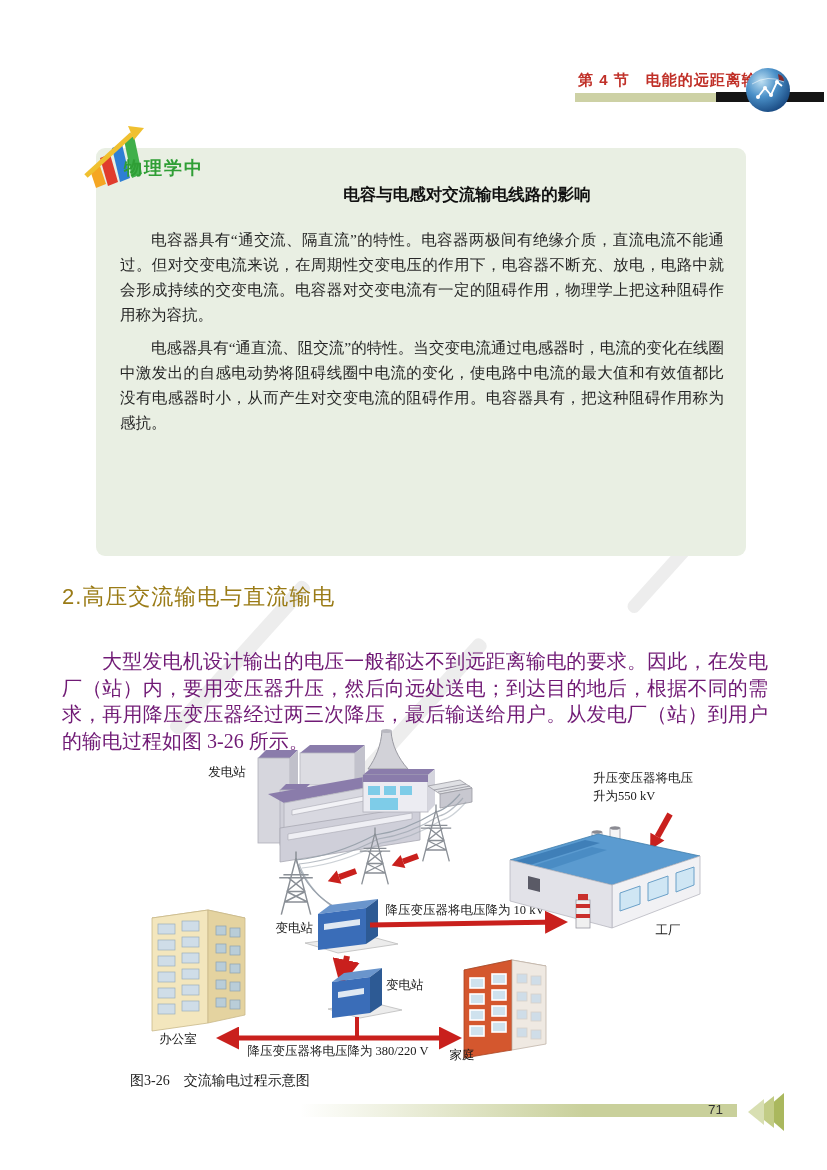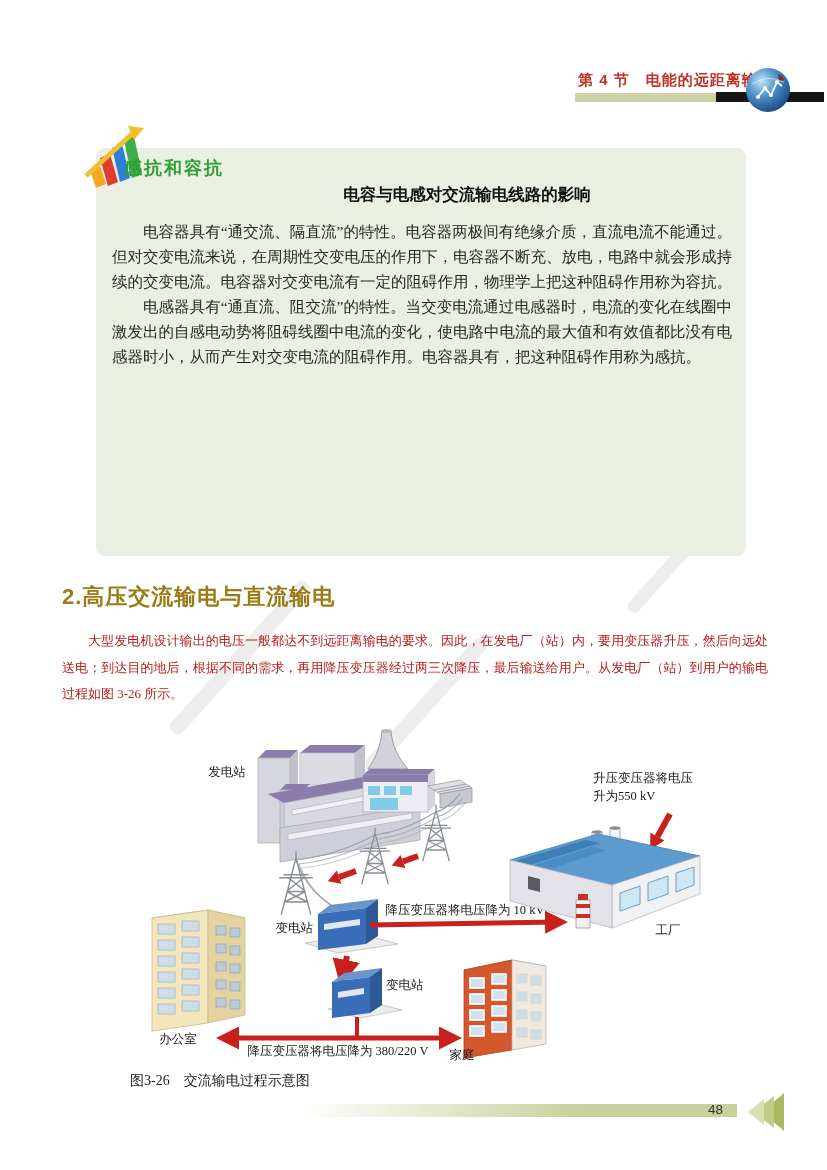--- a/index.html
+++ b/index.html
@@ -16,26 +16,26 @@
   
   .wm{background:rgba(175,175,175,.22);transform:rotate(-48deg);border-radius:6px;}
 
   
   .xbox{left:96px;top:148px;width:650px;height:408px;background:#e9efe3;border-radius:9px;}
   .xicon{left:84px;top:124px;}
   .xbadge{left:124px;top:156px;font-size:18px;font-weight:bold;color:#2f9e35;letter-spacing:2px;}
   .xtitle{left:96px;top:184px;width:742px;text-align:center;font-size:16.5px;font-weight:bold;color:#111;}
   .xbody{left:112px;top:219px;width:620px;font-family:"Liberation Serif","DejaVu Serif",serif;
          font-size:15.5px;line-height:25px;color:#272727;text-align:justify;}
-  .xbody p{margin:0;text-indent:2em;}
-
-  
-  .sec-h{left:62px;top:582px;font-size:22px;font-weight:bold;color:#9a7b16;letter-spacing:1px;}
-  .sec-p{left:62px;top:628px;width:706px;font-family:"Liberation Serif","DejaVu Serif",serif;
-         font-size:13px;line-height:26.5px;color:#b91c1c;text-align:justify;text-indent:2em;}
+  .xbody p{margin:8px;text-indent:2em;}
+
+  
+  .sec-h{left:62px;top:582px;font-size:22px;font-weight:normal;color:#9a7b16;letter-spacing:1px;}
+  .sec-p{left:62px;top:648px;width:706px;font-family:"Liberation Serif","DejaVu Serif",serif;
+         font-size:20px;line-height:26.5px;color:#701a75;text-align:justify;text-indent:2em;}
 
   
   .fig{left:130px;top:728px;}
   .fig-cap{left:130px;top:1072px;width:600px;text-align:left;font-size:14px;color:#222;
            font-family:"Liberation Serif","DejaVu Serif",serif;}
   svg text{font-family:"Liberation Serif","DejaVu Serif",serif;font-size:12.5px;fill:#1a1a1a;}
 
   
   .ft-bar{left:300px;top:1104px;width:437px;height:13px;
           background:linear-gradient(to right,rgba(201,208,155,0) 0%,#c9d09b 65%);}
@@ -74,21 +74,21 @@
 
   <div class="abs xbox"></div>
   <svg class="abs xicon" width="62" height="66" viewBox="0 0 62 66">
     <polygon points="6,46 16,42 22,60 12,64" fill="#f5a623"></polygon>
     <polygon points="16,34 26,30 34,58 24,62" fill="#e03c2d"></polygon>
     <polygon points="28,24 38,20 46,54 36,58" fill="#2f7fd4"></polygon>
     <polygon points="40,16 50,12 58,50 48,54" fill="#3faf4a"></polygon>
     <path d="M2,52 L48,10" stroke="#f0c030" stroke-width="5" fill="none"></path>
     <polygon points="44,2 60,4 50,16" fill="#f0c030"></polygon>
   </svg>
-  <div class="abs xbadge">感抗和容抗</div>
+  <div class="abs xbadge">物理学中</div>
   <div class="abs xtitle">电容与电感对交流输电线路的影响</div>
   <div class="abs xbody">
     <p>电容器具有“通交流、隔直流”的特性。电容器两极间有绝缘介质，直流电流不能通过。但对交变电流来说，在周期性交变电压的作用下，电容器不断充、放电，电路中就会形成持续的交变电流。电容器对交变电流有一定的阻碍作用，物理学上把这种阻碍作用称为容抗。</p>
     <p>电感器具有“通直流、阻交流”的特性。当交变电流通过电感器时，电流的变化在线圈中激发出的自感电动势将阻碍线圈中电流的变化，使电路中电流的最大值和有效值都比没有电感器时小，从而产生对交变电流的阻碍作用。电容器具有，把这种阻碍作用称为感抗。</p>
   </div>
 
   <div class="abs sec-h">2.高压交流输电与直流输电</div>
   <div class="abs sec-p">大型发电机设计输出的电压一般都达不到远距离输电的要求。因此，在发电厂（站）内，要用变压器升压，然后向远处送电；到达目的地后，根据不同的需求，再用降压变压器经过两三次降压，最后输送给用户。从发电厂（站）到用户的输电过程如图 3-26 所示。</div>
 
   <svg class="abs fig" width="600" height="340" viewBox="0 0 600 340">
@@ -278,20 +278,20 @@
         <rect x="387" y="300" width="10" height="9"></rect>
           <rect x="401" y="302" width="10" height="9"></rect>
       </g>
     </g>
     <text x="332" y="331" text-anchor="middle">家庭</text>
   </svg>
 
   <div class="abs fig-cap">图3-26　交流输电过程示意图</div>
 
   <div class="abs ft-bar"></div>
-  <div class="abs ft-num">48</div>
+  <div class="abs ft-num">71</div>
   <svg class="abs ft-chev" width="50" height="40" viewBox="0 0 50 40">
     <polygon points="48,1 48,39 26,20" fill="#aab85e"></polygon>
     <polygon points="38,4 38,36 18,20" fill="#c2cc86"></polygon>
     <polygon points="28,7 28,33 12,20" fill="#d8dfb2"></polygon>
   </svg>
 
 </div>
 
 </body></html>

